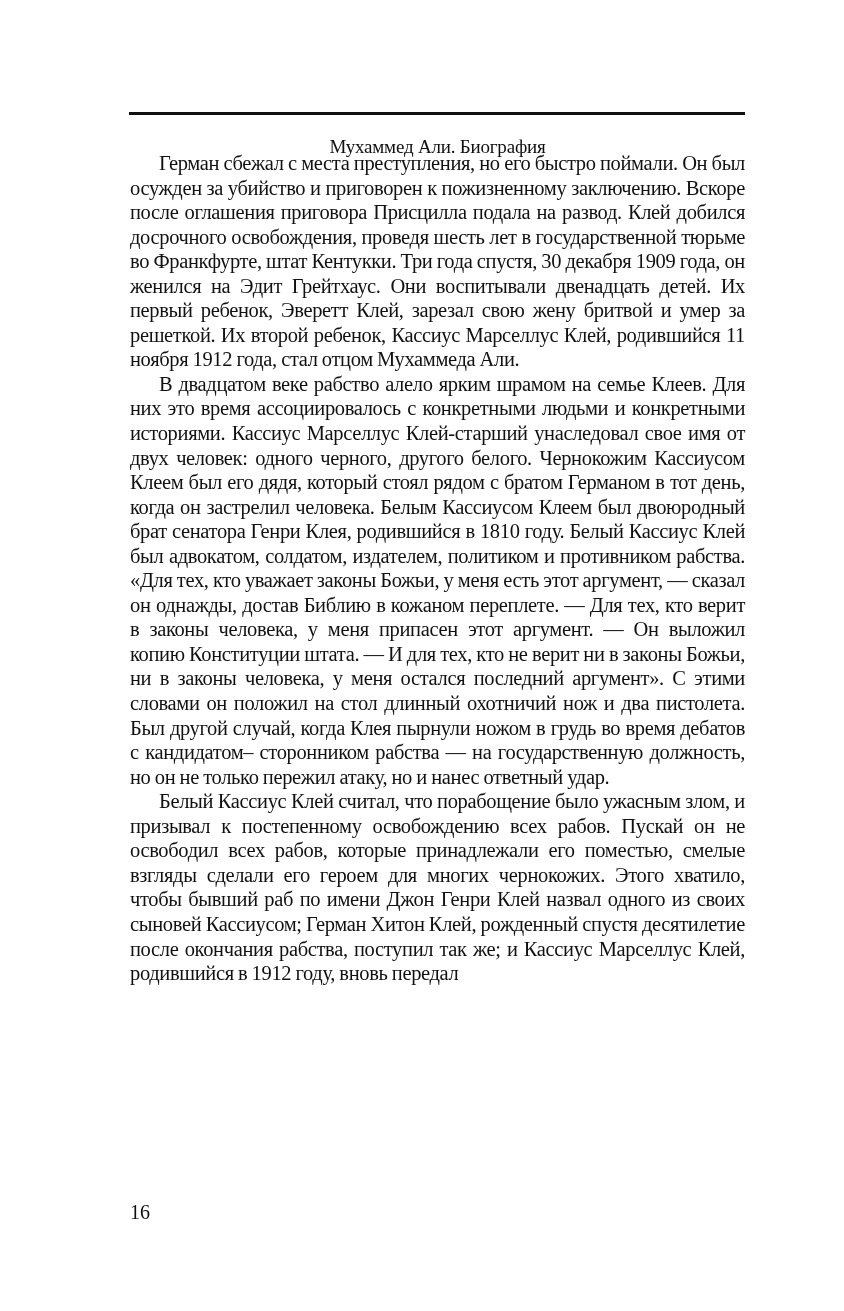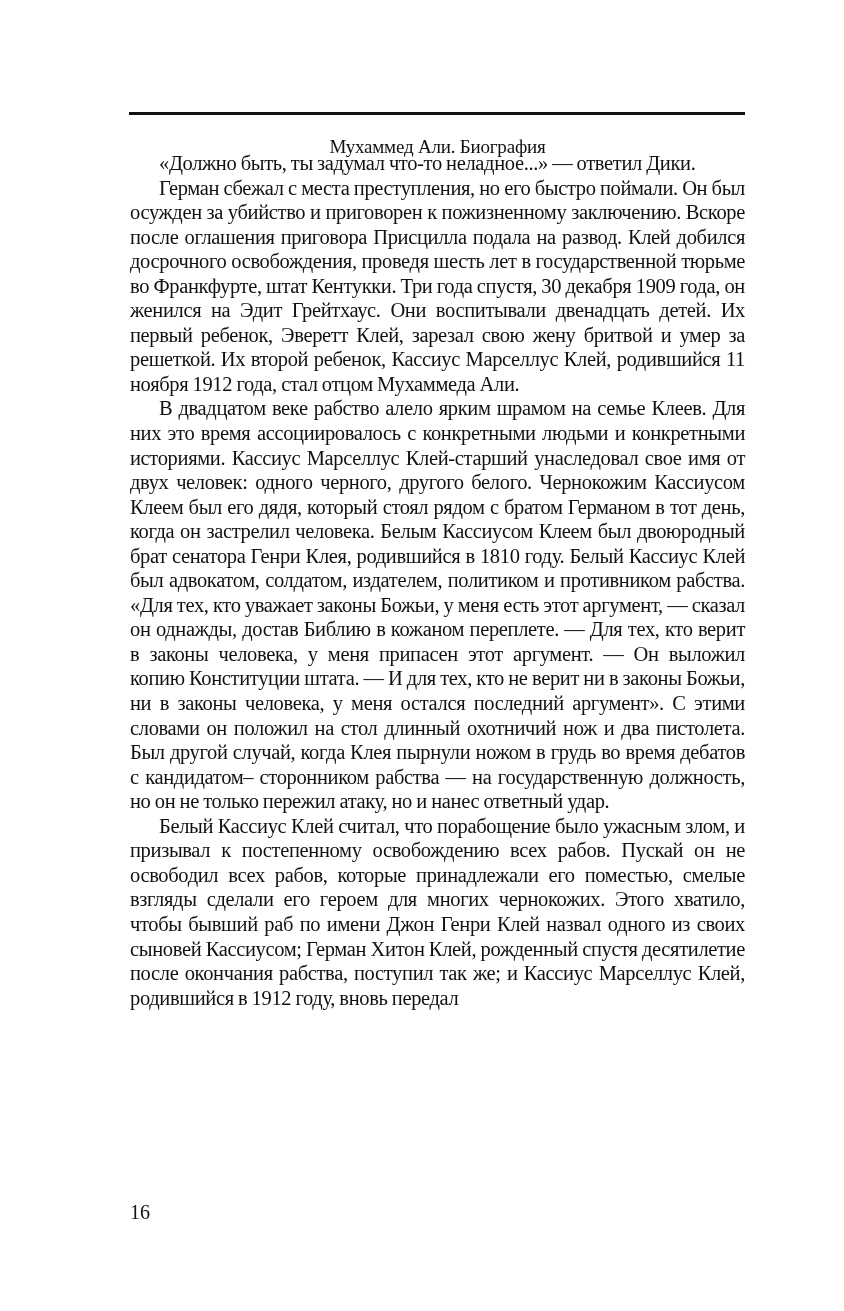--- a/index.html
+++ b/index.html
@@ -67,20 +67,19 @@
     }
   </style>
 </head>
 <body>
 
 <div class="page">
   <div class="running-head">Мухаммед Али. Биография</div>
   <div class="head-rule"></div>
 
   <div class="body-text">
-    <p>«Должно быть, ты задумал что-то неладное...» — ответил Дики.</p>
     <p>Герман сбежал с места преступления, но его быстро поймали. Он был осужден за убийство и приговорен к пожизненному заключению. Вскоре после оглашения приговора Присцилла подала на развод. Клей добился досрочного освобождения, проведя шесть лет в государственной тюрьме во Франкфурте, штат Кентукки. Три года спустя, 30 декабря 1909 года, он женился на Эдит Грейтхаус. Они воспитывали двенадцать детей. Их первый ребенок, Эверетт Клей, зарезал свою жену бритвой и умер за решеткой. Их второй ребенок, Кассиус Марселлус Клей, родившийся 11 ноября 1912 года, стал отцом Мухаммеда Али.</p>
     <p>В двадцатом веке рабство алело ярким шрамом на семье Клеев. Для них это время ассоциировалось с конкретными людьми и конкретными историями. Кассиус Марселлус Клей-старший унаследовал свое имя от двух человек: одного черного, другого белого. Чернокожим Кассиусом Клеем был его дядя, который стоял рядом с братом Германом в тот день, когда он застрелил человека. Белым Кассиусом Клеем был двоюродный брат сенатора Генри Клея, родившийся в 1810 году. Белый Кассиус Клей был адвокатом, солдатом, издателем, политиком и противником рабства. «Для тех, кто уважает законы Божьи, у меня есть этот аргумент, — сказал он однажды, достав Библию в кожаном переплете. — Для тех, кто верит в законы человека, у меня припасен этот аргумент. — Он выложил копию Конституции штата. — И для тех, кто не верит ни в законы Божьи, ни в законы человека, у меня остался последний аргумент». С этими словами он положил на стол длинный охотничий нож и два пистолета. Был другой случай, когда Клея пырнули ножом в грудь во время дебатов с кандидатом– сторонником рабства — на государственную должность, но он не только пережил атаку, но и нанес ответный удар.</p>
     <p>Белый Кассиус Клей считал, что порабощение было ужасным злом, и призывал к постепенному освобождению всех рабов. Пускай он не освободил всех рабов, которые принадлежали его поместью, смелые взгляды сделали его героем для многих чернокожих. Этого хватило, чтобы бывший раб по имени Джон Генри Клей назвал одного из своих сыновей Кассиусом; Герман Хитон Клей, рожденный спустя десятилетие после окончания рабства, поступил так же; и Кассиус Марселлус Клей, родившийся в 1912 году, вновь передал</p>
   </div>
 
   <div class="folio">16</div>
 </div>
 
 </body></html>

